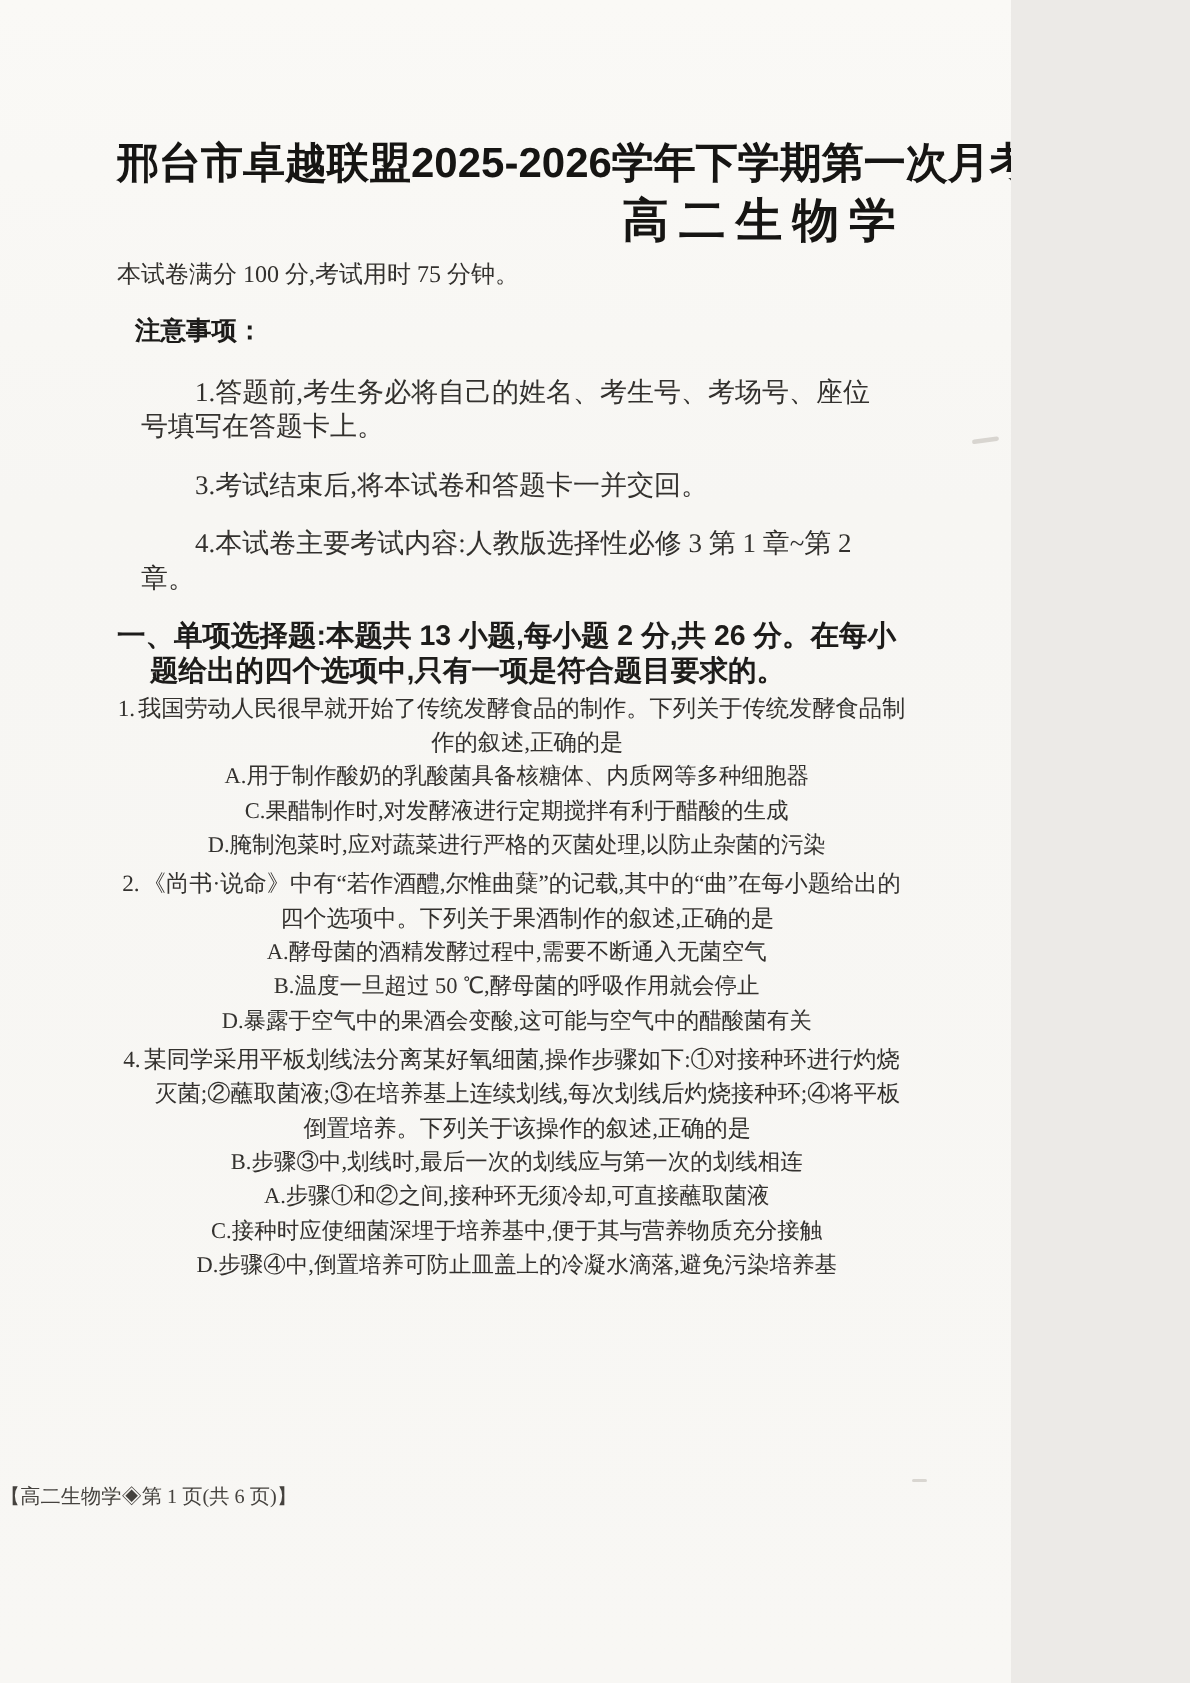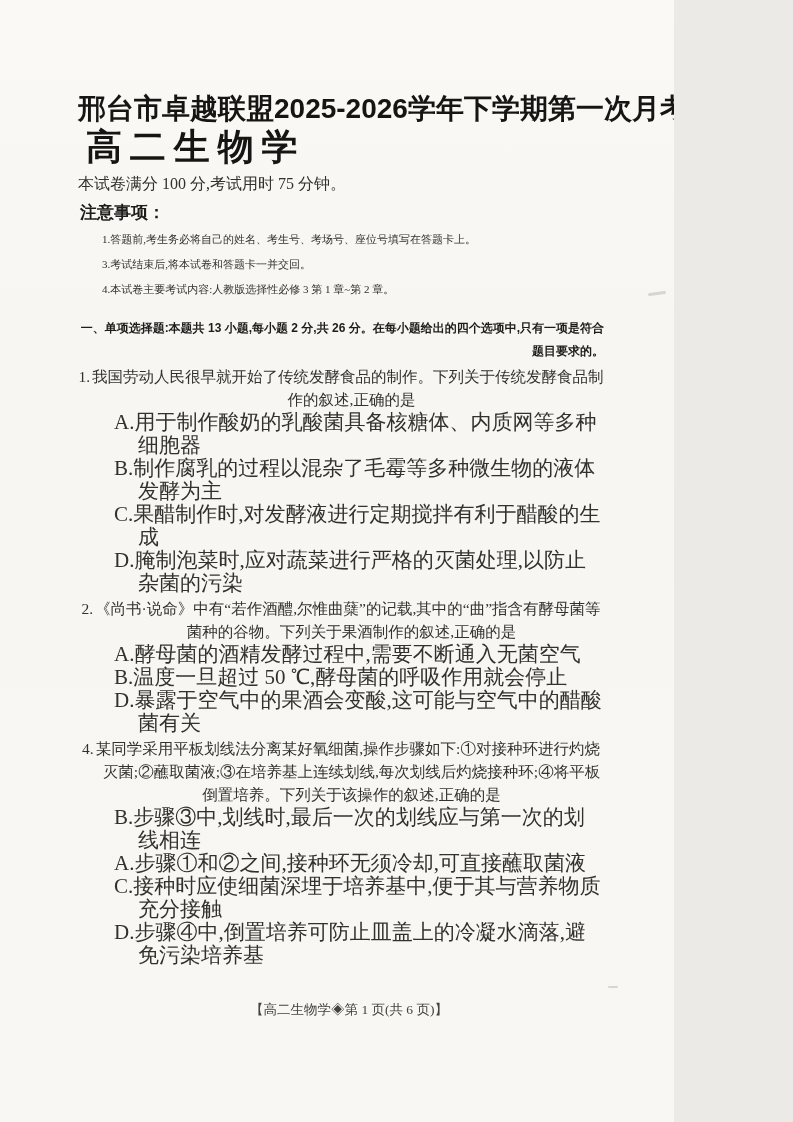--- a/index.html
+++ b/index.html
@@ -32,95 +32,95 @@
     font-family: "Liberation Sans", sans-serif;
     font-weight: 700;
     font-size: 28px;
     line-height: 34px;
     color: #161513;
     letter-spacing: 0px;
     white-space: nowrap;
   }
   .title-line2 {
     margin: 2px 0 0 0;
-    text-align: left;
+    text-align: right;
     font-family: "Liberation Sans", sans-serif;
     font-weight: 700;
-    font-size: 36px;
+    font-size: 31px;
     line-height: 38px;
     color: #161513;
     letter-spacing: 0.22em;
     text-indent: 0.22em; 
   }
   .exam-info {
     margin: 6px 0 0 0;
     text-align: left;
     font-size: 16px;
     line-height: 24px;
     color: #33312e;
   }
   .notices {
     margin-top: 4px;
   }
   .notices-heading {
-    margin: 2px;
+    margin: 12px;
     font-family: "Liberation Sans", sans-serif;
     font-weight: 700;
     font-size: 17px;
     line-height: 26px;
     color: #1d1c1a;
   }
   .notice-item {
-    margin: 2px;
-    font-size: 11px;
+    margin: 16px;
+    font-size: 18px;
     line-height: 23px;
     text-indent: 2em;
     color: #33312e;
   }
   .section-heading {
     margin: 16px 0 0 0;
     font-family: "Liberation Sans", sans-serif;
     font-weight: 700;
-    font-size: 12px;
+    font-size: 19px;
     line-height: 23px;
     color: #1d1c1a;
     padding-left: 22px;
     text-indent: -22px;
-    text-align: right;
   }
   .question {
     margin: 0;
   }
   .question-stem {
     margin: 2px 0 0 0;
     font-size: 15.5px;
     line-height: 23px;
     padding-left: 21px;
     text-indent: -21px;
     color: #33312e;
     text-align: center;
   }
   .qnum {
     margin-right: 2px;
   }
   .option-line {
-    margin: 0 0 0 36px;
-    font-size: 21px;
+    margin: 0 0 0 7px;
+    font-size: 15px;
     line-height: 23px;
     padding-left: 24px;
     text-indent: -24px;
     color: #33312e;
+    text-align: center;
   }
   .page-footer {
     position: absolute;
     left: 0;
     top: 988px;
     width: 100%;
-    margin: 12px;
-    text-align: center;
+    margin: 0;
+    text-align: left;
     font-size: 13.5px;
     line-height: 20px;
     color: #45423e;
   }
   .scan-smudge-right {
     position: absolute;
     right: 8px;
     top: 292px;
     width: 18px;
     height: 3px;
@@ -153,27 +153,26 @@
       <p class="notice-item">1.答题前,考生务必将自己的姓名、考生号、考场号、座位号填写在答题卡上。</p>
       <p class="notice-item">3.考试结束后,将本试卷和答题卡一并交回。</p>
       <p class="notice-item">4.本试卷主要考试内容:人教版选择性必修 3 第 1 章~第 2 章。</p>
     </div>
 
     <p class="section-heading">一、单项选择题:本题共 13 小题,每小题 2 分,共 26 分。在每小题给出的四个选项中,只有一项是符合题目要求的。</p>
 
     <div class="question">
       <p class="question-stem"><span class="qnum">1.</span><span>我国劳动人民很早就开始了传统发酵食品的制作。下列关于传统发酵食品制作的叙述,正确的是</span></p>
       <p class="option-line">A.用于制作酸奶的乳酸菌具备核糖体、内质网等多种细胞器</p>
-      <p class="option-line">B.制作腐乳的过程以混杂了毛霉等多种微生物的液体发酵为主</p>
       <p class="option-line">C.果醋制作时,对发酵液进行定期搅拌有利于醋酸的生成</p>
       <p class="option-line">D.腌制泡菜时,应对蔬菜进行严格的灭菌处理,以防止杂菌的污染</p>
     </div>
 
     <div class="question">
-      <p class="question-stem"><span class="qnum">2.</span><span>《尚书·说命》中有“若作酒醴,尔惟曲蘖”的记载,其中的“曲”指含有酵母菌等菌种的谷物。下列关于果酒制作的叙述,正确的是</span></p>
+      <p class="question-stem"><span class="qnum">2.</span><span>《尚书·说命》中有“若作酒醴,尔惟曲蘖”的记载,其中的“曲”在每小题给出的四个选项中。下列关于果酒制作的叙述,正确的是</span></p>
       <p class="option-line">A.酵母菌的酒精发酵过程中,需要不断通入无菌空气</p>
       <p class="option-line">B.温度一旦超过 50 ℃,酵母菌的呼吸作用就会停止</p>
       <p class="option-line">D.暴露于空气中的果酒会变酸,这可能与空气中的醋酸菌有关</p>
     </div>
 
 
     <div class="question">
       <p class="question-stem"><span class="qnum">4.</span><span>某同学采用平板划线法分离某好氧细菌,操作步骤如下:①对接种环进行灼烧灭菌;②蘸取菌液;③在培养基上连续划线,每次划线后灼烧接种环;④将平板倒置培养。下列关于该操作的叙述,正确的是</span></p>
       <p class="option-line">B.步骤③中,划线时,最后一次的划线应与第一次的划线相连</p>
       <p class="option-line">A.步骤①和②之间,接种环无须冷却,可直接蘸取菌液</p>

